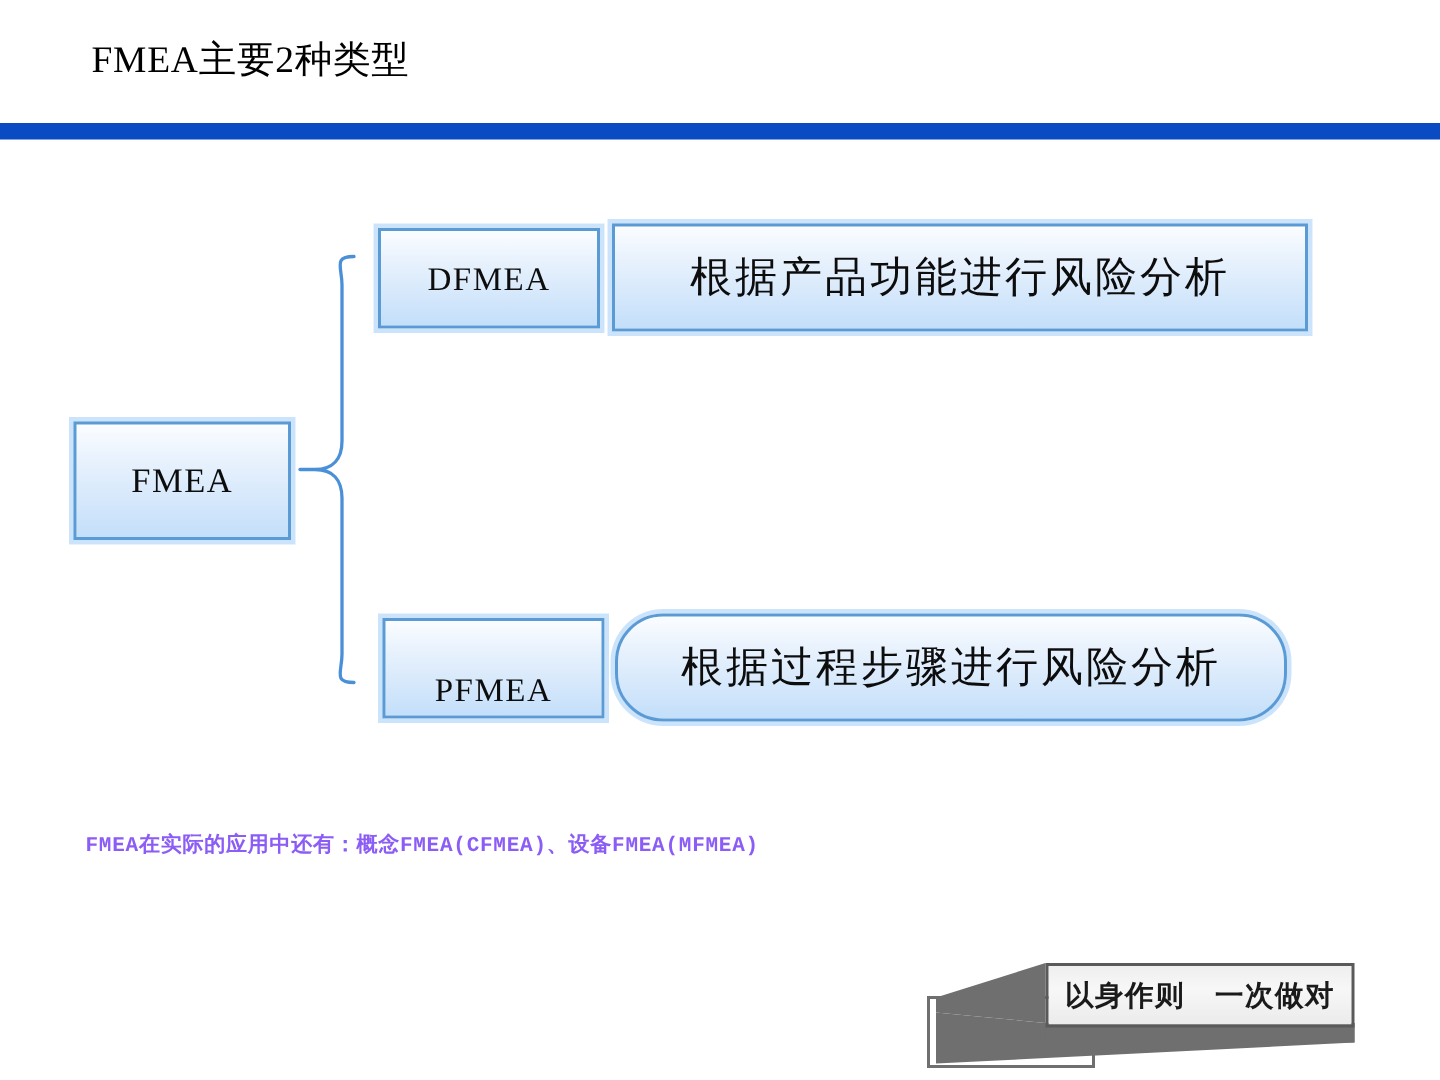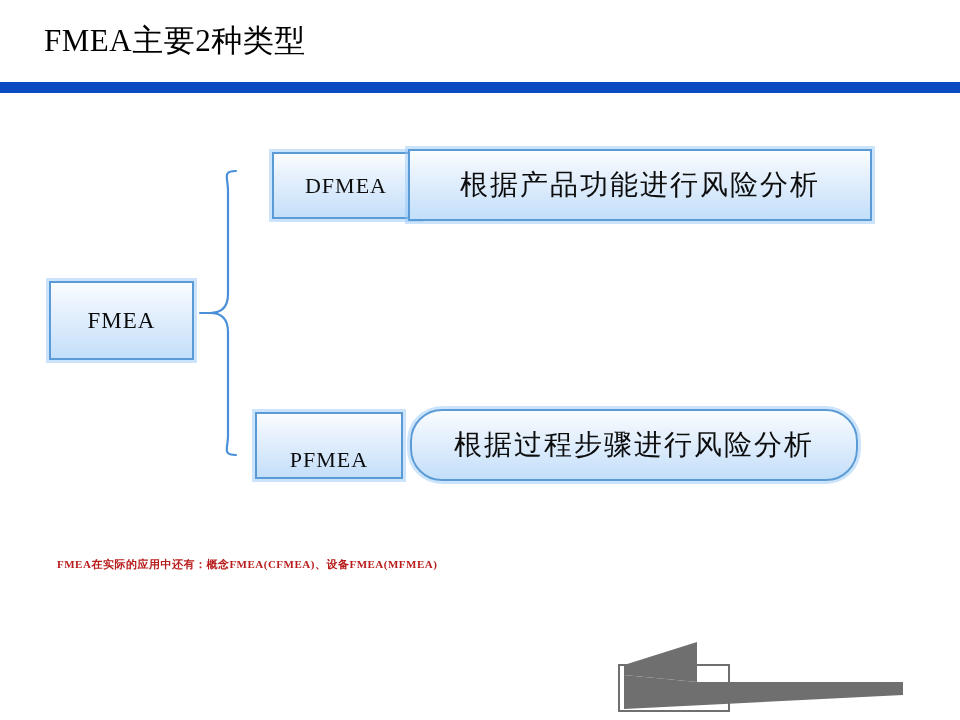--- a/index.html
+++ b/index.html
@@ -12,24 +12,24 @@
     height: 720px;
     position: relative;
     overflow: hidden;
     font-family: "Liberation Serif", "DejaVu Serif", serif;
     color: #000000;
   }
 
   
   #slide-title {
     position: absolute;
-    left: 44px;
+    left: 61px;
     top: 22px;
     font-family: "Liberation Serif", "DejaVu Serif", serif;
-    font-size: 31px;
+    font-size: 25px;
     line-height: 38px;
     letter-spacing: 0.5px;
     color: #000000;
     white-space: nowrap;
   }
 
   #title-rule {
     position: absolute;
     left: 0;
     top: 82px;
@@ -52,21 +52,21 @@
   }
   .gbox .label {
     font-family: "Liberation Serif", "DejaVu Serif", serif;
     color: #0d0d0d;
     white-space: nowrap;
   }
 
   #box-fmea { left: 49px; top: 281px; width: 145px; height: 79px; }
   #box-fmea .label { font-size: 23px; letter-spacing: 1px; }
 
-  #box-dfmea { left: 252px; top: 152px; width: 148px; height: 67px; margin-left: 20px; }
+  #box-dfmea { left: 252px; top: 152px; width: 148px; height: 67px; }
   #box-dfmea .label { font-size: 22px; letter-spacing: 1px; }
 
   #box-dfmea-desc { left: 408px; top: 149px; width: 464px; height: 72px; text-align: right; }
   #box-dfmea-desc .label { font-size: 28px; letter-spacing: 2px; }
 
   #box-pfmea { left: 255px; top: 412px; width: 148px; height: 67px; }
   #box-pfmea .label { font-size: 22px; letter-spacing: 1px; margin-top: 28px; }
 
   #box-pfmea-desc { left: 410px; top: 409px; width: 448px; height: 72px; border-radius: 32px; }
   #box-pfmea-desc .label { font-size: 28px; letter-spacing: 2px; }
@@ -78,26 +78,26 @@
     top: 168px;
     width: 44px;
     height: 290px;
   }
 
   
   #footnote {
     position: absolute;
     left: 57px;
     top: 552px;
-    font-family: Liberation Serif, serif;
+    font-family: Liberation Mono, monospace;
     font-weight: bold;
-    font-size: 11px;
+    font-size: 14px;
     line-height: 24px;
     letter-spacing: 0.5px;
-    color: #b91c1c;
+    color: #8b5cf6;
     white-space: nowrap;
   }
 
   
   #ribbon {
     position: absolute;
     left: 618px;
     top: 637px;
     width: 292px;
     height: 83px;
@@ -182,14 +182,17 @@
 <div id="ribbon">
 
   <div id="ribbon-outline"></div>
 
   <svg id="ribbon-fold" viewBox="0 0 292 83" xmlns="http://www.w3.org/2000/svg">
     <polygon points="79,45 79,5 6,28 6,38" fill="#6f6f6f"></polygon>
     <polygon points="79,45 285,45 285,58 6,72 6,38" fill="#6f6f6f"></polygon>
     <polygon points="79,45 285,45 285,58 79,58" fill="#6f6f6f"></polygon>
   </svg>
 
+  <div id="ribbon-plate">
+    <span id="ribbon-text">以身作则　一次做对</span>
+  </div>
 
 </div>
 
 </body></html>

